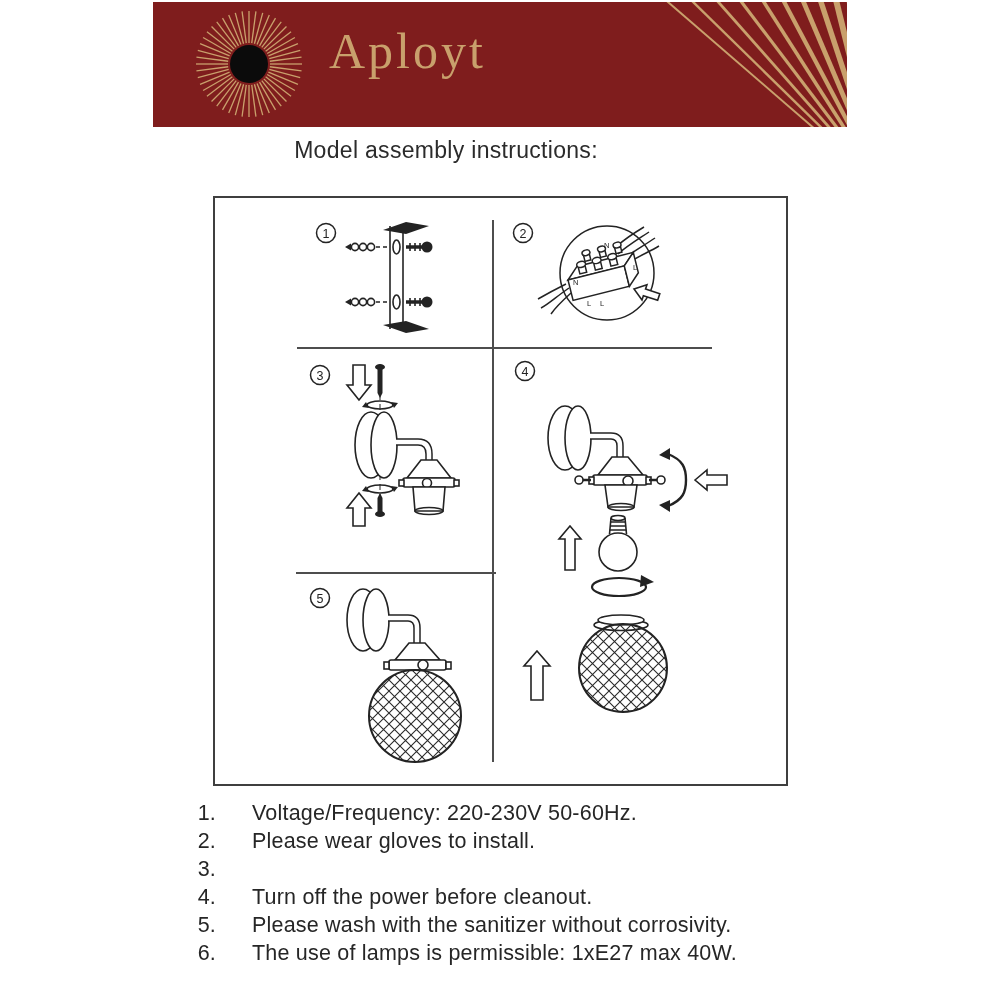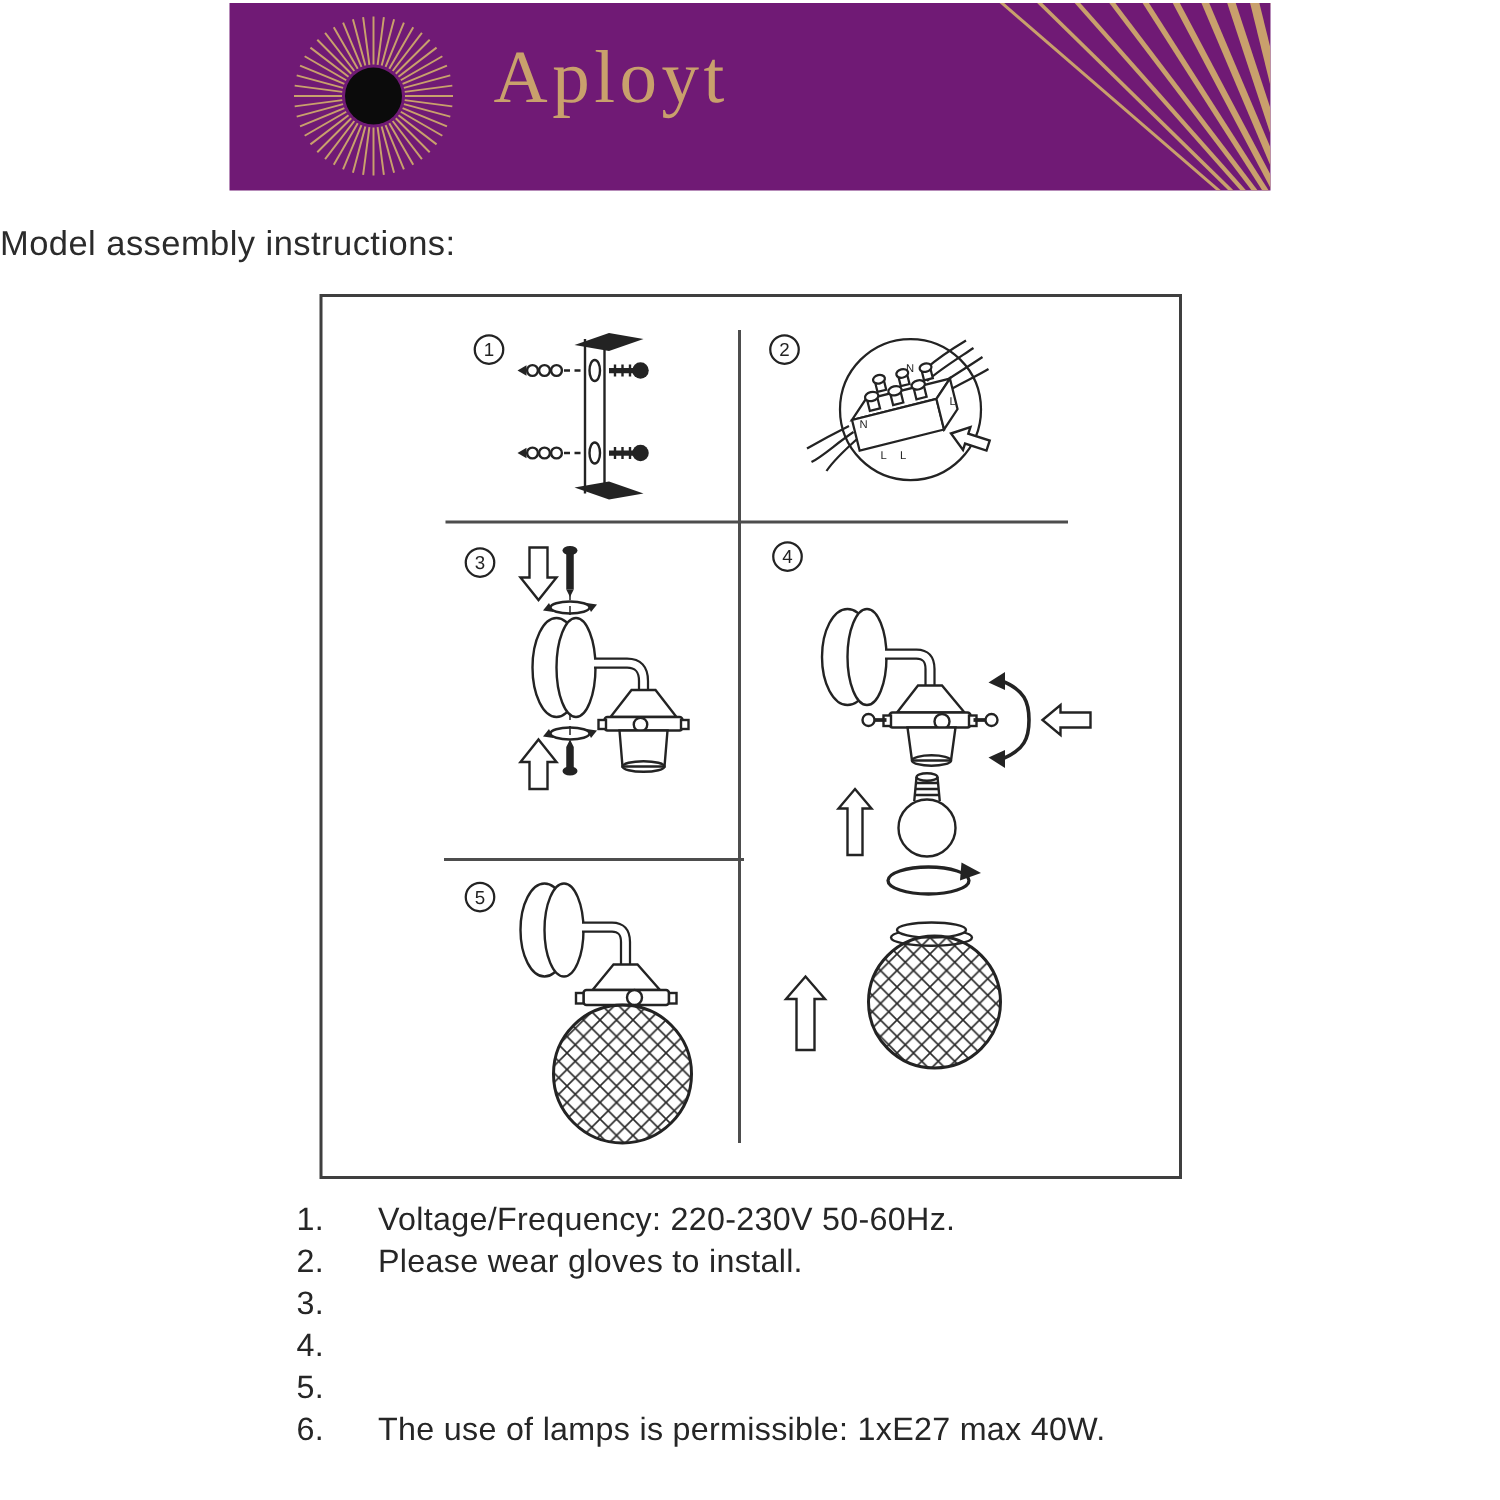--- a/index.html
+++ b/index.html
@@ -1,27 +1,27 @@
 <!DOCTYPE html>
 <html><head>
 <meta charset="utf-8">
 <style>
   html,body{margin:0;padding:0;background:#ffffff;}
   body{font-family:"Liberation Sans", sans-serif; color:#262626;}
   .page{position:relative;width:1000px;height:1000px;background:#fff;overflow:hidden;}
 
   
-  .banner{position:absolute;left:153px;top:2px;width:694px;height:125px;background:#701a75;overflow:hidden;}
+  .banner{position:absolute;left:153px;top:2px;width:694px;height:125px;background:#7f1d1d;overflow:hidden;}
   .sunburst{position:absolute;left:40px;top:-48px;}
   .wordmark{position:absolute;left:176px;top:24px;font-family:"Liberation Serif", serif;
             font-size:50px;font-weight:400;letter-spacing:3px;line-height:1;}
   .rays-right{position:absolute;right:0;top:0;}
 
   
-  .title-block{position:absolute;left:0;top:136px;width:892px;text-align:left;margin-top:12px;}
+  .title-block{position:absolute;left:0;top:136px;width:892px;text-align:center;}
   .title-line{font-size:23px;line-height:28px;letter-spacing:0.3px;color:#2b2b2b;}
 
   
   .diagram-box{position:absolute;left:213px;top:196px;width:575px;height:590px;
                border:2px solid #3f3f3f;box-sizing:border-box;background:#fff;}
   .diagram-box svg{display:block;}
 
   
   .instructions{position:absolute;left:0;top:799px;width:1000px;}
   .instr-row{display:flex;font-size:21.5px;line-height:28px;color:#262626;letter-spacing:0.2px;}
@@ -335,23 +335,25 @@
     </div>
     <div class="instr-row">
       <span class="instr-num">2.</span>
       <span class="instr-text">Please wear gloves to install.</span>
     </div>
     <div class="instr-row">
       <span class="instr-num">3.</span>
     </div>
     <div class="instr-row">
       <span class="instr-num">4.</span>
+      <span class="instr-text">Turn off the power before cleanout.</span>
     </div>
     <div class="instr-row">
       <span class="instr-num">5.</span>
+      <span class="instr-text">Please wash with the sanitizer without corrosivity.</span>
     </div>
     <div class="instr-row">
       <span class="instr-num">6.</span>
       <span class="instr-text">The use of lamps is permissible: 1xE27 max 40W.</span>
     </div>
   </div>
 
 </div>
 
 </body></html>

